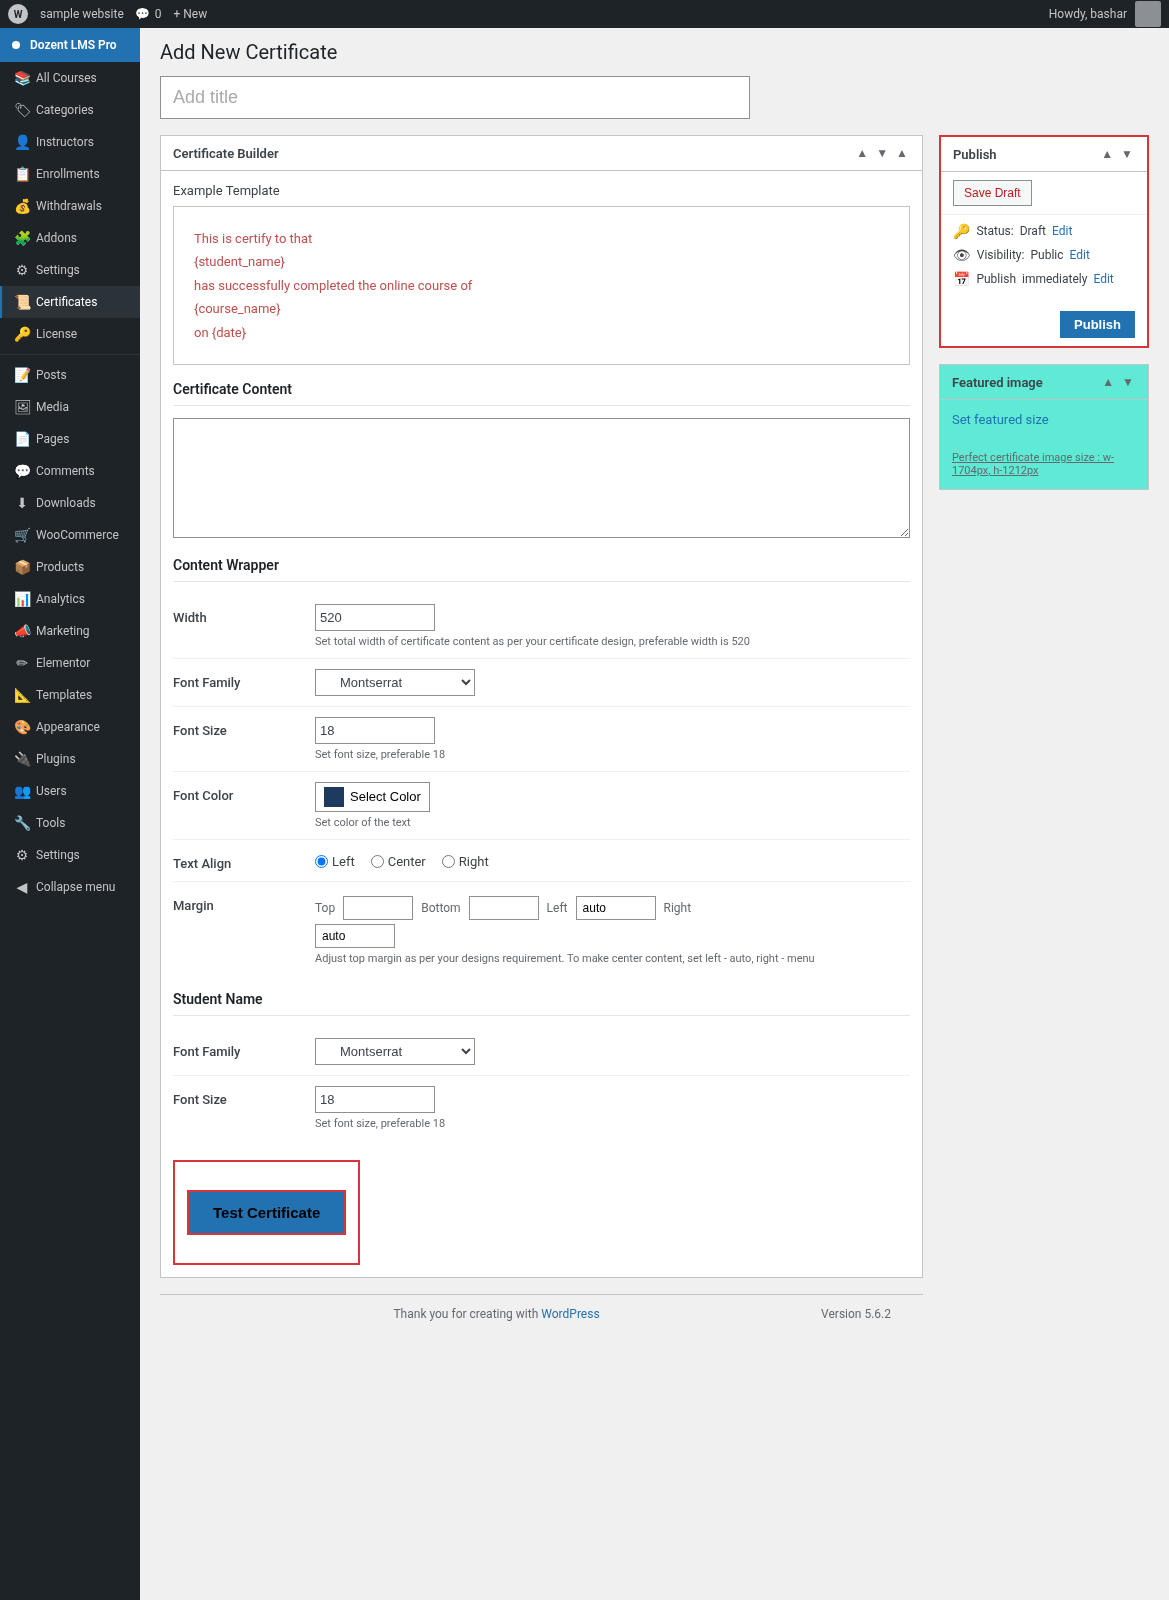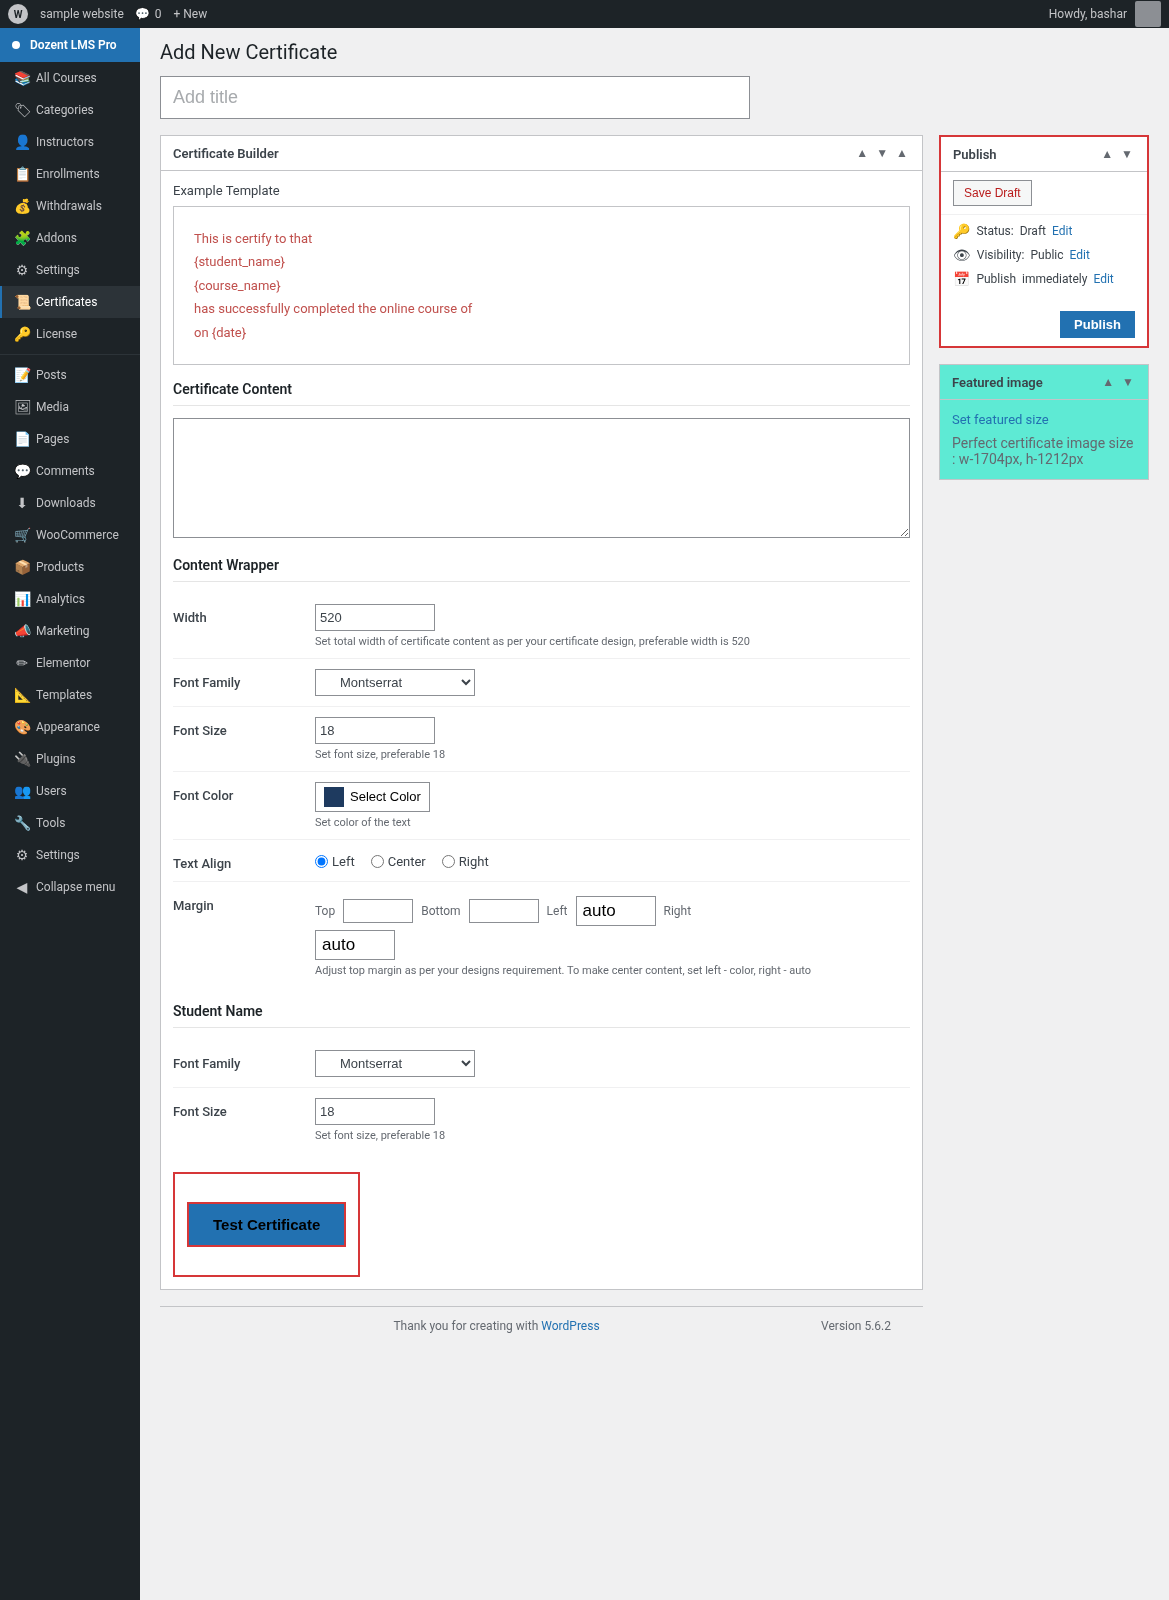--- a/index.html
+++ b/index.html
@@ -176,21 +176,21 @@
     .color-swatch { width: 20px; height: 20px; background: #1e3a5f; display: inline-block; }
 
     
     .radio-group { display: flex; gap: 16px; align-items: center; padding-top: 4px; }
     .radio-label { display: flex; align-items: center; gap: 4px; cursor: pointer; font-size: 13px; }
 
     
     .margin-row { display: flex; align-items: center; gap: 8px; flex-wrap: wrap; margin-top: 4px; }
     .margin-label-inline { font-size: 12px; color: #646970; }
     .margin-input { width: 70px; border: 1px solid #8c8f94; padding: 4px 6px; font-size: 12px; }
-    .margin-input-auto { width: 80px; border: 1px solid #8c8f94; padding: 4px 6px; font-size: 17px; }
+    .margin-input-auto { width: 80px; border: 1px solid #8c8f94; padding: 4px 6px; font-size: 12px; }
 
     
     .publish-box { border: 2px solid #d63638; }
     .publish-box-header {
       padding: 8px 12px;
       border-bottom: 1px solid #c3c4c7;
       display: flex;
       align-items: center;
       justify-content: space-between;
       font-weight: 600;
@@ -226,21 +226,21 @@
       padding: 8px 12px;
       border-bottom: 1px solid #c3c4c7;
       display: flex;
       align-items: center;
       justify-content: space-between;
       font-weight: 600;
       font-size: 13px;
     }
     .featured-image-content { padding: 12px; }
     .set-image-link { color: #2271b1; text-decoration: none; font-size: 13px; }
-    .image-hint { font-size: 14px; color: #646970; margin-top: 8px; }
+    .image-hint { font-size: 11px; color: #646970; margin-top: 24px; text-decoration: underline; }
 
     
     .student-name-section { margin-top: 16px; }
 
     
     .test-cert-btn {
       background: #2271b1;
       color: #000000;
       border: 2px solid #d63638;
       padding: 12px 24px;
@@ -415,22 +415,22 @@
               <button class="meta-box-btn">▲</button>
               <button class="meta-box-btn">▼</button>
               <button class="meta-box-btn">▲</button>
             </div>
           </div>
           <div class="cert-builder-content">
             <div class="example-template-label">Example Template</div>
             <div class="example-template-preview">
               <div>This is certify to that</div>
               <div>{student_name}</div>
+              <div>has successfully completed the online course of</div>
               <div>{course_name}</div>
-              <div>has successfully completed the online course of</div>
               <div>on {date}</div>
             </div>
 
             <div class="section-label">Certificate Content</div>
             <textarea class="cert-textarea" style=""></textarea>
 
             
             <div style="margin-top:16px;">
               <div class="section-label">Content Wrapper</div>
 
@@ -501,21 +501,21 @@
                     <input type="text" class="margin-input" value="" style="">
                     <span class="margin-label-inline">Bottom</span>
                     <input type="text" class="margin-input" value="" style="">
                     <span class="margin-label-inline">Left</span>
                     <input type="text" class="margin-input-auto" value="auto" style="">
                     <span class="margin-label-inline">Right</span>
                   </div>
                   <div style="margin-top:4px;">
                     <input type="text" class="margin-input-auto" value="auto" style="">
                   </div>
-                  <div class="form-hint">Adjust top margin as per your designs requirement. To make center content, set left - color, right - auto</div>
+                  <div class="form-hint">Adjust top margin as per your designs requirement. To make center content, set left - auto, right - menu</div>
                 </div>
               </div>
             </div>
 
             
             <div class="student-name-section">
               <div class="section-label">Student Name</div>
 
               <div class="form-row">
                 <div class="form-label">Font Family</div>

